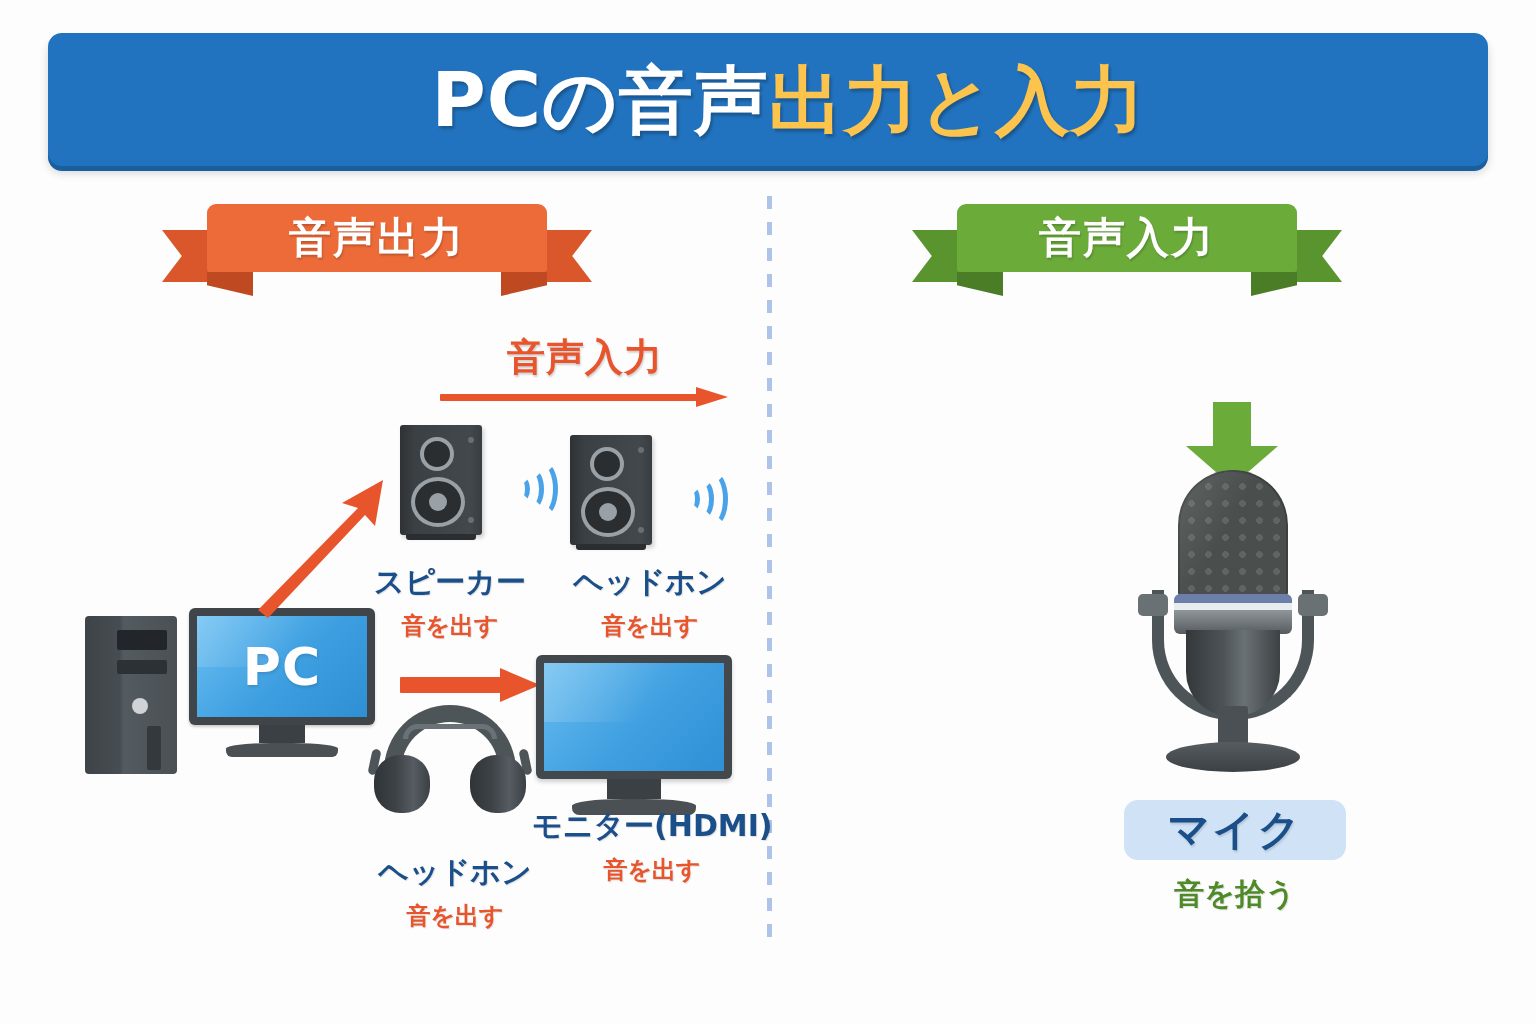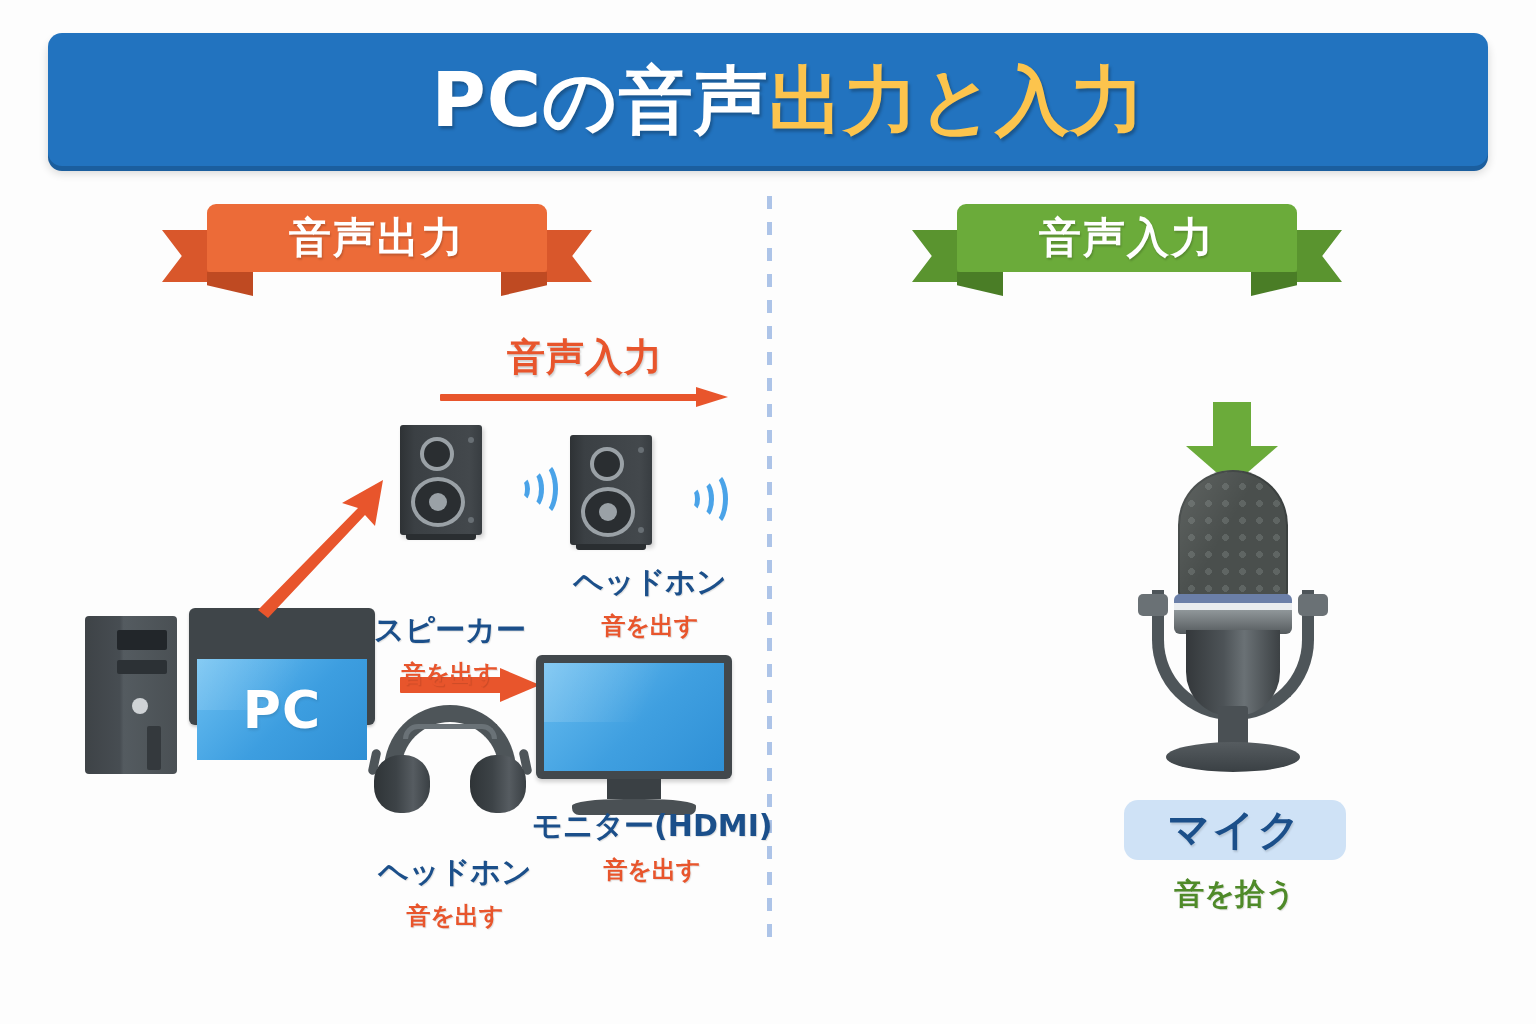--- a/index.html
+++ b/index.html
@@ -120,21 +120,21 @@
 
   .mon { position: absolute; left: 104px; top: 0; width: 186px; }
   .mon .screen {
     width: 186px; height: 117px; background: #3f4549; border-radius: 6px;
     padding: 8px; box-shadow: 0 2px 3px rgba(0,0,0,0.2);
   }
   .mon .screen .inner {
     width: 100%; height: 100%;
     background: linear-gradient(135deg,#6cc0f2 0%,#3d9ee0 55%,#2f8fd4 100%);
     display: flex; align-items: center; justify-content: center;
-    position: relative; overflow: hidden; margin-top: 43px;
+    position: relative; overflow: hidden;
   }
   .mon .screen .inner::after {
     content: ""; position: absolute; left: -30%; top: -60%; width: 150%; height: 110%;
     background: linear-gradient(115deg, rgba(255,255,255,0.30) 0%, rgba(255,255,255,0.06) 50%, rgba(255,255,255,0) 62%);
   }
   .mon .pc-word {
     font-size: 52px; font-weight: 700; color: #ffffff; letter-spacing: 1px; z-index: 2;
     text-shadow: 1px 2px 3px rgba(0,0,0,0.12);
   }
   .mon .neck { width: 46px; height: 18px; background: #3a4044; margin: 0 auto; }
@@ -348,21 +348,21 @@
       <div class="dotB"></div>
       <div class="feet"></div>
     </div>
     <div class="waves">
       <div class="wv w1"></div>
       <div class="wv w2"></div>
       <div class="wv w3"></div>
     </div>
   </div>
 
-  <div class="devlabel" style="left:330px; top:562px; width:240px;margin-top:48px;">
+  <div class="devlabel" style="left:330px; top:562px; width:240px;">
     <div class="name">スピーカー</div>
     <div class="sub sub-out">音を出す</div>
   </div>
   <div class="devlabel" style="left:530px; top:562px; width:240px;">
     <div class="name">ヘッドホン</div>
     <div class="sub sub-out">音を出す</div>
   </div>
 
   <div id="headphone">
     <div class="band"></div>

